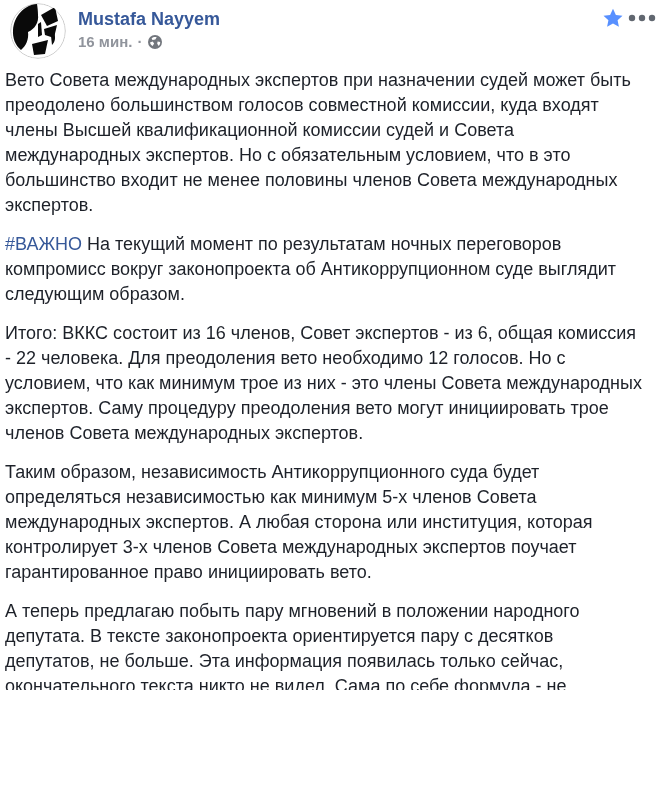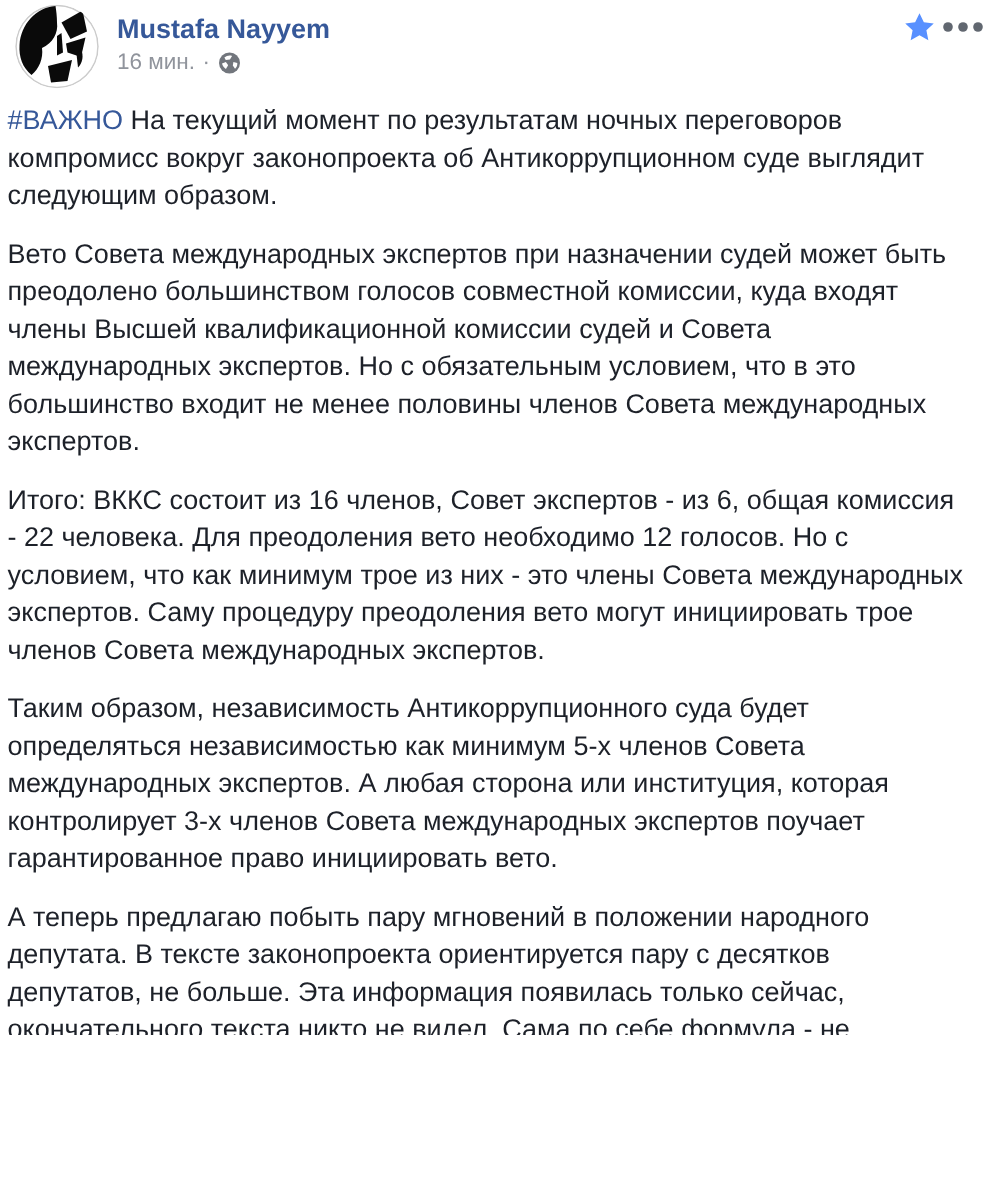--- a/index.html
+++ b/index.html
@@ -44,20 +44,21 @@
     cursor: pointer;
     display: inline-block;
   }
   .meta-row {
     margin-top: 3px;
     display: flex;
     align-items: center;
     font-size: 15px;
     color: #90949c;
     line-height: 18px;
+    font-weight: bold;
   }
   .meta-row .timestamp { cursor: pointer; }
   .meta-row .sep { margin: 0 5px; }
   .meta-row svg { display: block; }
   .header-actions {
     position: absolute;
     top: 8px;
     right: 7px;
     display: flex;
     align-items: center;
@@ -128,20 +129,20 @@
           <circle cx="4" cy="4" r="3.2" fill="#616770"></circle>
           <circle cx="14" cy="4" r="3.2" fill="#616770"></circle>
           <circle cx="24" cy="4" r="3.2" fill="#616770"></circle>
         </svg>
       </span>
     </div>
 
   </div>
 
   <div class="post-body">
+    <p>Вето Совета международных экспертов при назначении судей может быть преодолено большинством голосов совместной комиссии, куда входят члены Высшей квалификационной комиссии судей и Совета международных экспертов. Но с обязательным условием, что в это большинство входит не менее половины членов Совета международных экспертов.</p>
     <p><a class="hashtag">#ВАЖНО</a><span> На текущий момент по результатам ночных переговоров компромисс вокруг законопроекта об Антикоррупционном суде выглядит следующим образом.</span></p>
-    <p>Вето Совета международных экспертов при назначении судей может быть преодолено большинством голосов совместной комиссии, куда входят члены Высшей квалификационной комиссии судей и Совета международных экспертов. Но с обязательным условием, что в это большинство входит не менее половины членов Совета международных экспертов.</p>
     <p>Итого: ВККС состоит из 16 членов, Совет экспертов - из 6, общая комиссия - 22 человека. Для преодоления вето необходимо 12 голосов. Но с условием, что как минимум трое из них - это члены Совета международных экспертов. Саму процедуру преодоления вето могут инициировать трое членов Совета международных экспертов.</p>
     <p>Таким образом, независимость Антикоррупционного суда будет определяться независимостью как минимум 5-х членов Совета международных экспертов. А любая сторона или институция, которая контролирует 3-х членов Совета международных экспертов поучает гарантированное право инициировать вето.</p>
     <p>А теперь предлагаю побыть пару мгновений в положении народного депутата. В тексте законопроекта ориентируется пару с десятков депутатов, не больше. Эта информация появилась только сейчас, окончательного текста никто не видел. Сама по себе формула - не официальная, теоретически все могут и переиграть. От голосования зависит очень (!) многое, мы шли к нему почти три года. И решение надо принимать сейчас, в течение часа-полутора.</p>
   </div>
 
 </div>
 
 </body></html>

